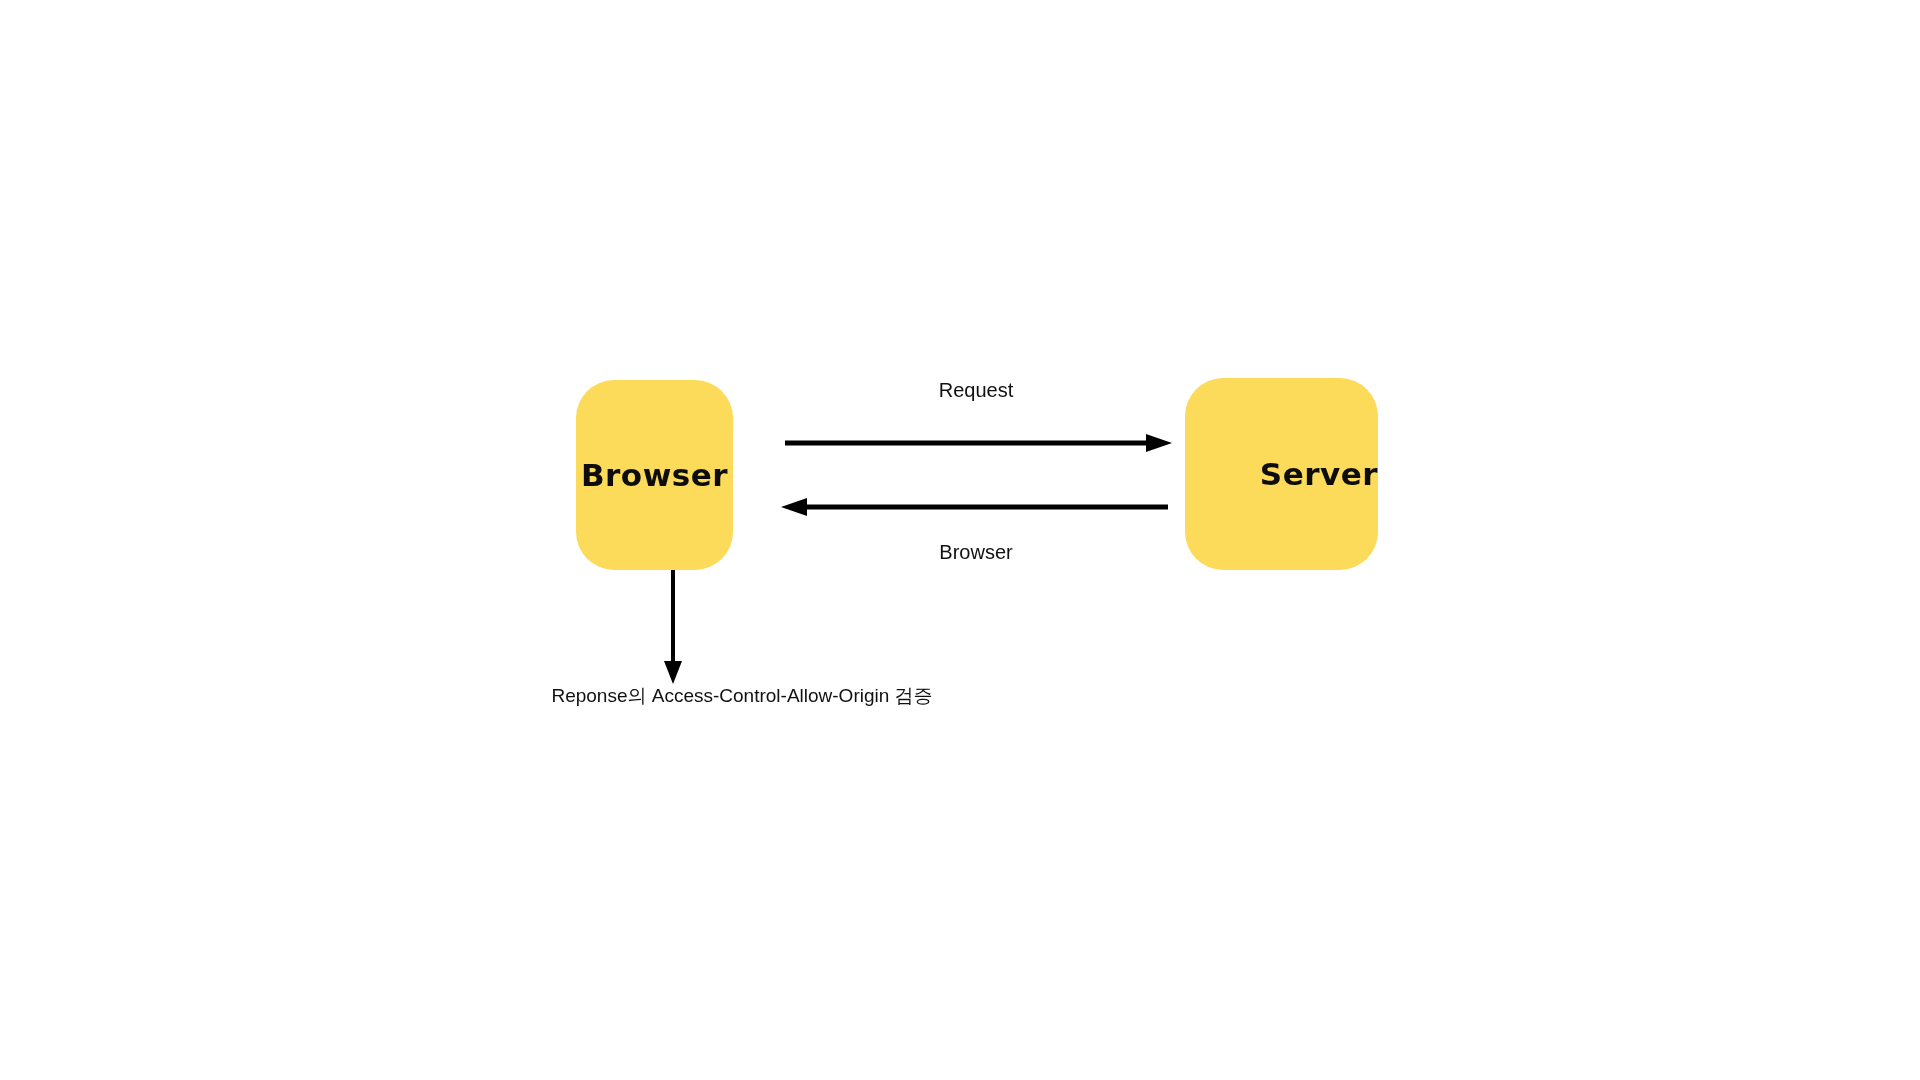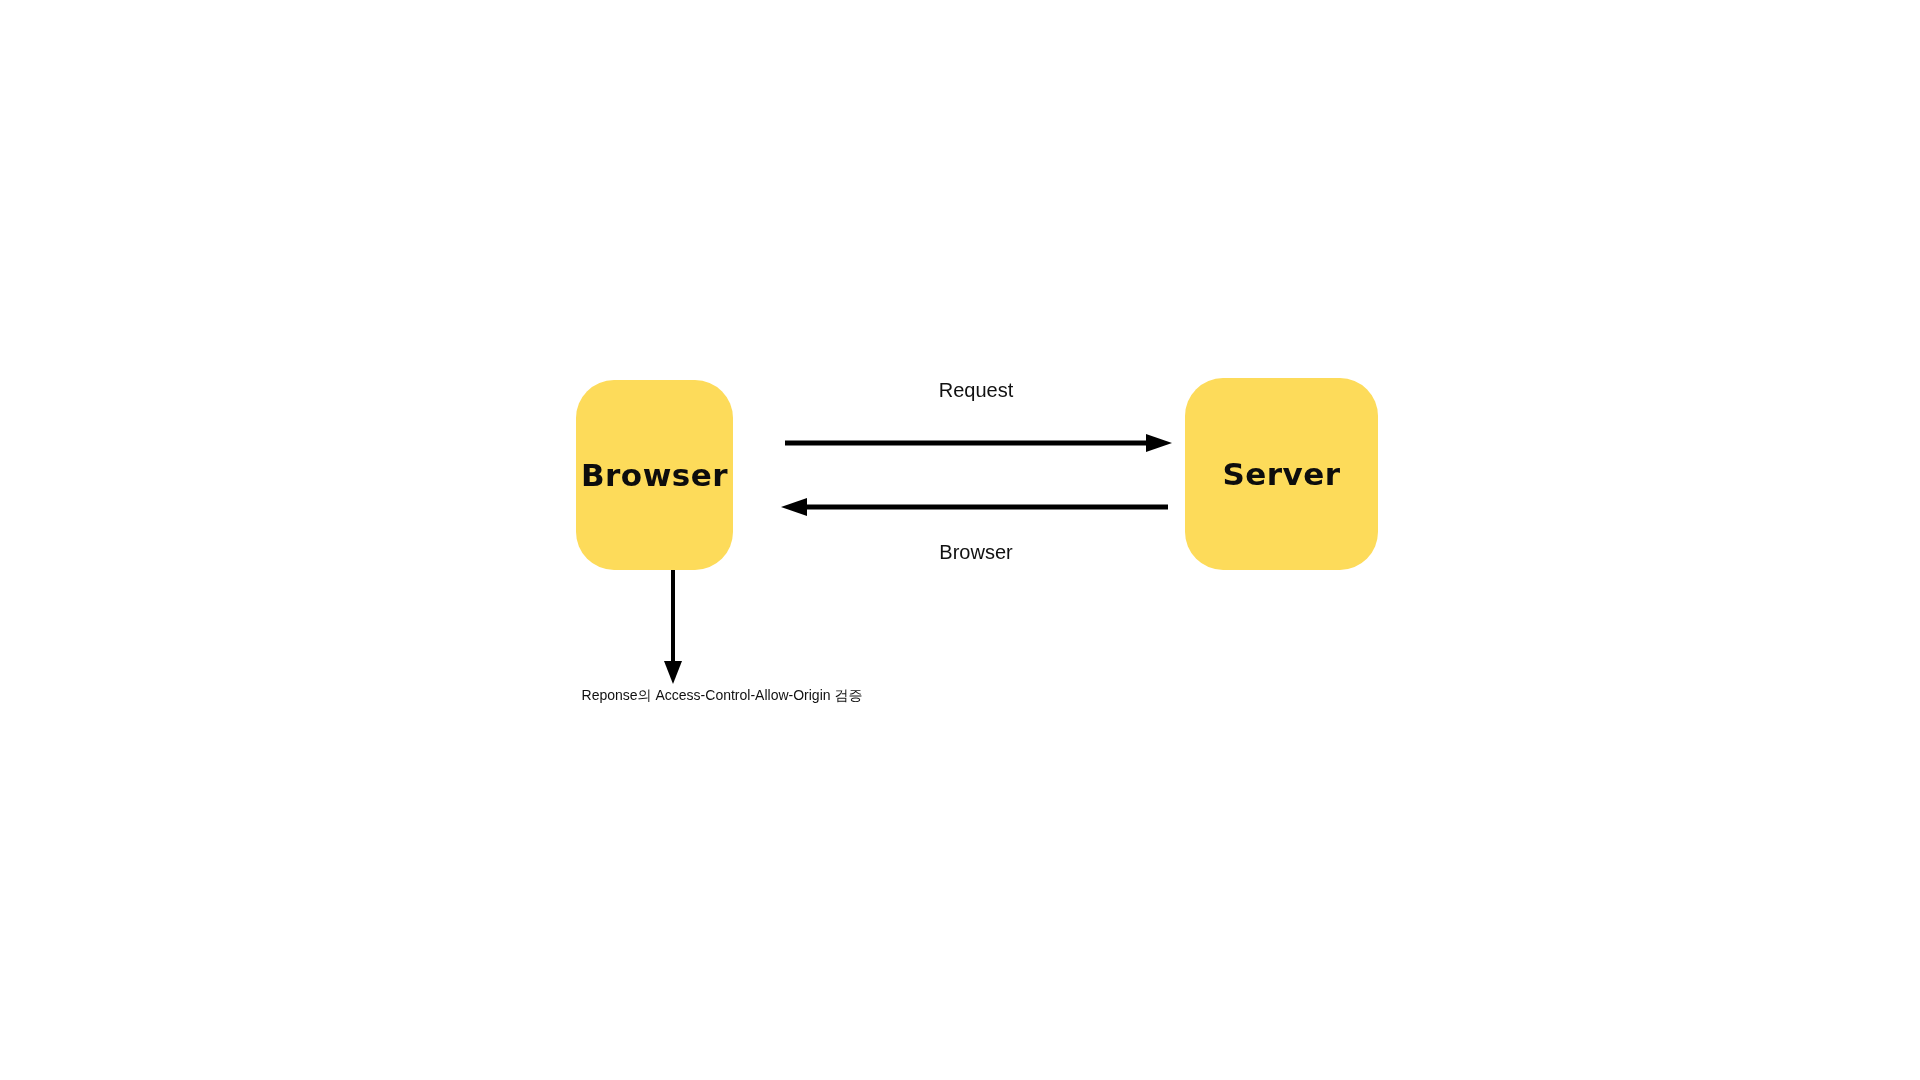--- a/index.html
+++ b/index.html
@@ -50,23 +50,23 @@
     font-family: "Liberation Sans", sans-serif;
     font-size: 20px;
     font-weight: 400;
     color: #111111;
     white-space: nowrap;
     user-select: none;
   }
   .label-request  { left: 976px; top: 390px; }
   .label-response { left: 976px; top: 552px; }
   .label-validation {
-    left: 722px;
+    left: 742px;
     top: 696px;
-    font-size: 14px;
+    font-size: 19px;
   }
   svg.arrows {
     position: absolute;
     left: 0;
     top: 0;
     width: 1920px;
     height: 1080px;
     pointer-events: none;
   }
 </style>
@@ -90,21 +90,21 @@
     <g>
       <line x1="673" y1="563" x2="673" y2="665" stroke-width="4" style="stroke: rgb(0, 0, 0);"></line>
       <polygon points="673,684 664,661 682,661" style="fill: rgb(0, 0, 0);"></polygon>
     </g>
   </svg>
 
   <div class="node node-browser" style="background-color: rgb(253, 219, 90);">
     <span class="node-label" style="color: rgb(13, 13, 13);">Browser</span>
   </div>
 
-  <div class="node node-server" style="background-color: rgb(253, 219, 90);">
+  <div class="node node-server" style="background-color: rgb(253, 219, 90); justify-content: flex-end;">
     <span class="node-label" style="color: rgb(13, 13, 13);">Server</span>
   </div>
 
   <div class="edge-label label-request">Request</div>
 
   <div class="edge-label label-response">Browser</div>
 
   <div class="edge-label label-validation">Reponse의 Access-Control-Allow-Origin 검증</div>
 
 </div>

